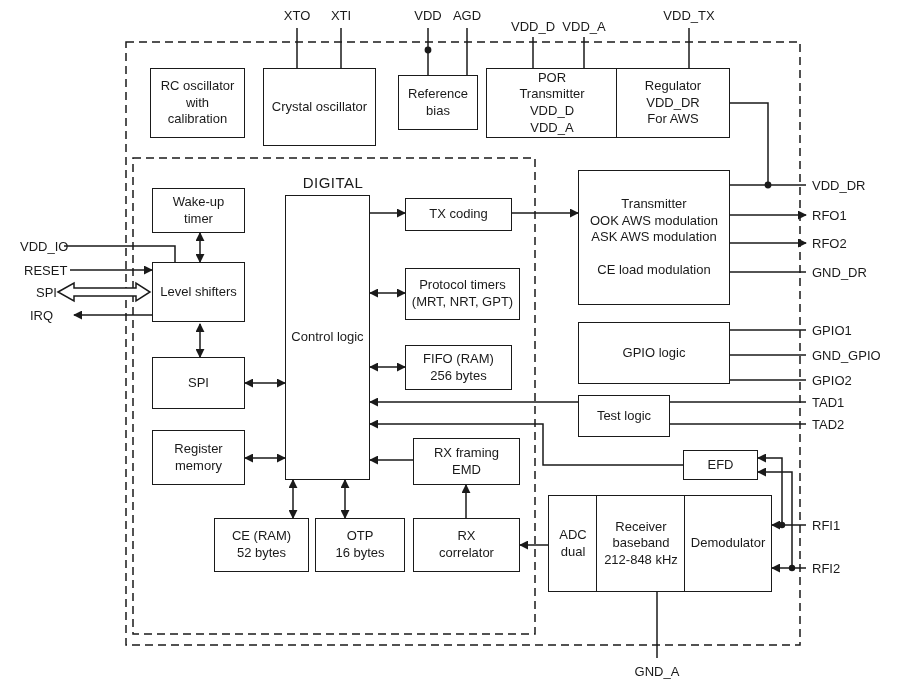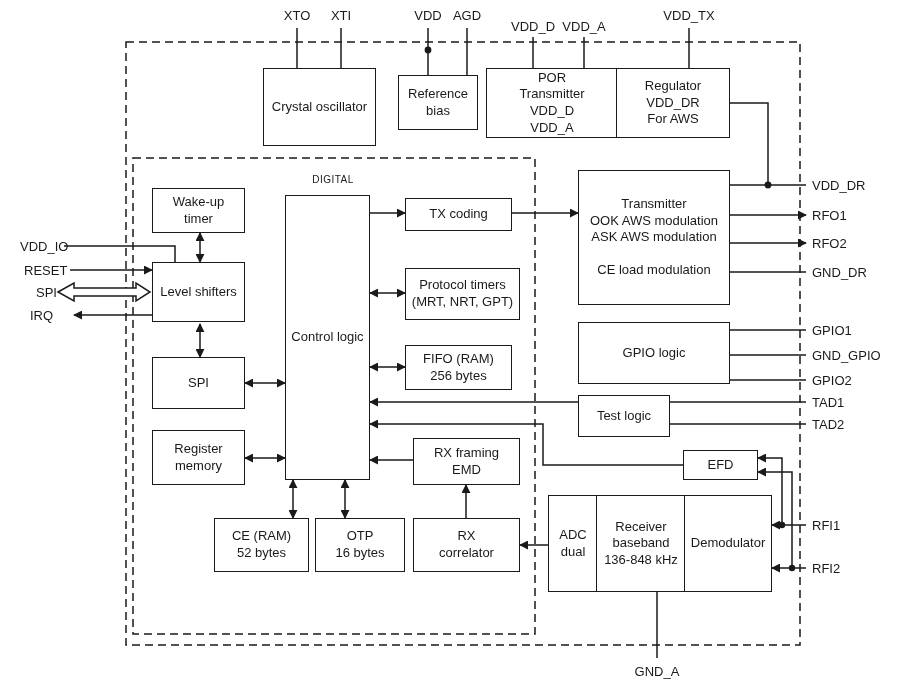--- a/index.html
+++ b/index.html
@@ -9,21 +9,21 @@
     overflow:hidden;
   }
   svg.wires{position:absolute;left:0;top:0;width:910px;height:691px;pointer-events:none;}
   .block{
     position:absolute;box-sizing:border-box;border:1.5px solid #1a1a1a;background:#ffffff;
     display:flex;align-items:center;justify-content:center;
     text-align:center;white-space:pre-line;font-size:13px;line-height:1.28;
   }
   .pin{position:absolute;font-size:13px;white-space:nowrap;}
   .pin.cx{transform:translateX(-50%);}
-  .region-label{position:absolute;font-size:10px;transform:translateX(-50%);letter-spacing:.5px;}
+  .region-label{position:absolute;font-size:15px;transform:translateX(-50%);letter-spacing:.5px;}
 </style>
 </head>
 <body>
 
 <div class="canvas">
 
   <svg class="wires" viewBox="0 0 910 691">
     <defs>
       <marker id="mR" viewBox="0 0 10 10" refX="9" refY="5" markerWidth="9" markerHeight="9" markerUnits="userSpaceOnUse" orient="0">
           <path d="M0,0 L10,5 L0,10 Z" fill="#1a1a1a"></path>
@@ -101,20 +101,23 @@
     <g fill="#1a1a1a" stroke="none">
       <circle cx="428" cy="50" r="3.4"></circle>
       <circle cx="768" cy="185" r="3.4"></circle>
       <circle cx="782" cy="525" r="3.2"></circle>
       <circle cx="792" cy="568" r="3.2"></circle>
     </g>
   </svg>
 
   <div class="region-label" style="left:333px;top:174px">DIGITAL</div>
 
+  <div class="block" style="left:150px;top:68px;width:95px;height:70px">RC oscillator
+with
+calibration</div>
   <div class="block" style="left:263px;top:68px;width:113px;height:78px">Crystal oscillator</div>
   <div class="block" style="left:398px;top:75px;width:80px;height:55px">Reference
 bias</div>
   <div class="block" style="left:486px;top:68px;width:132px;height:70px">POR
 Transmitter
 VDD_D
 VDD_A</div>
   <div class="block" style="left:616px;top:68px;width:114px;height:70px">Regulator
 VDD_DR
 For AWS</div>
@@ -145,21 +148,21 @@
 ASK AWS modulation
 
 CE load modulation</div>
   <div class="block" style="left:578px;top:322px;width:152px;height:62px">GPIO logic</div>
   <div class="block" style="left:578px;top:395px;width:92px;height:42px">Test logic</div>
   <div class="block" style="left:683px;top:450px;width:75px;height:30px">EFD</div>
   <div class="block" style="left:548px;top:495px;width:50px;height:97px">ADC
 dual</div>
   <div class="block" style="left:596px;top:495px;width:90px;height:97px">Receiver
 baseband
-136-848 kHz</div>
+212-848 kHz</div>
   <div class="block" style="left:684px;top:495px;width:88px;height:97px">Demodulator</div>
 
   <div class="pin cx" style="left:297px;top:8px">XTO</div>
   <div class="pin cx" style="left:341px;top:8px">XTI</div>
   <div class="pin cx" style="left:428px;top:8px">VDD</div>
   <div class="pin cx" style="left:467px;top:8px">AGD</div>
   <div class="pin cx" style="left:533px;top:19px">VDD_D</div>
   <div class="pin cx" style="left:584px;top:19px">VDD_A</div>
   <div class="pin cx" style="left:689px;top:8px">VDD_TX</div>
 

